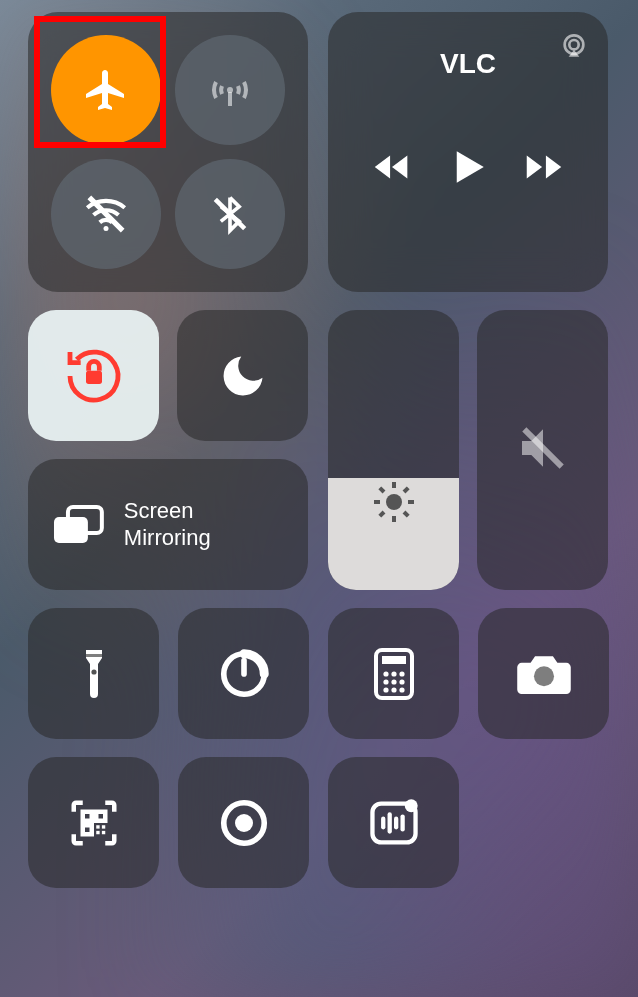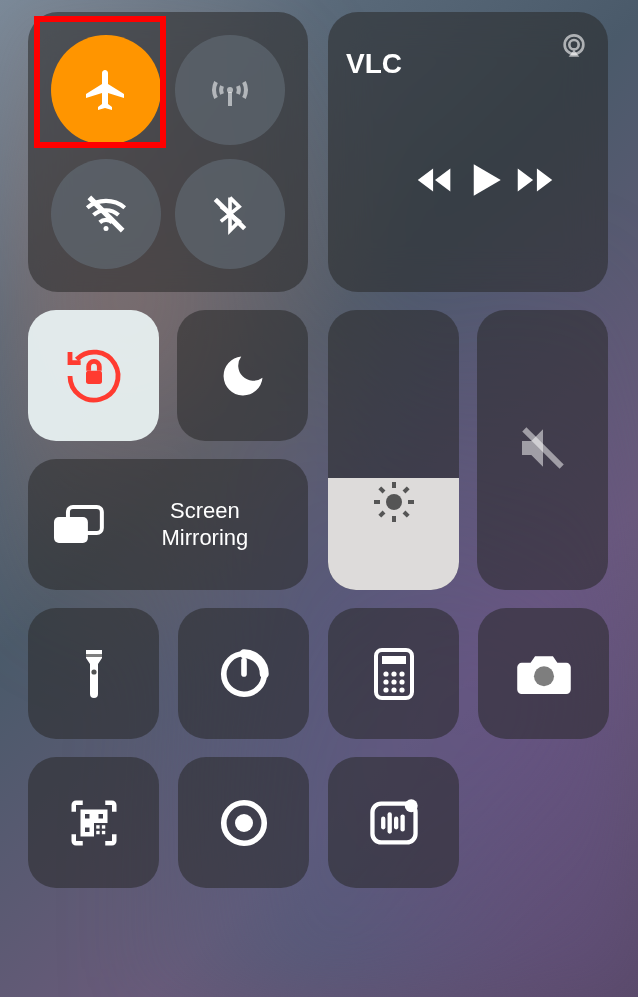--- a/index.html
+++ b/index.html
@@ -56,42 +56,41 @@
   display: flex;
   align-items: center;
   justify-content: center;
   background: rgba(100,110,120,0.6);
 }
 .conn-btn.active { background: #ff9500; }
 .highlight-box { position: absolute; border: 6px solid #ff0000; }
 .media {
   width: 280px; height: 280px;
   padding: 18px;
-  display: flex; flex-direction: row;
+  display: flex; flex-direction: column;
   position: relative;
 }
 .media-title { color: #fff; font-size: 28px; font-weight: 600; text-align: center; margin-top: 18px; }
 .media-controls { display: flex; justify-content: space-around; align-items: center; margin-top: 60px; padding: 0 10px; }
 .airplay-corner { position: absolute; top: 18px; right: 18px; }
 .small-row { display: flex; gap: 18px; }
 .small-btn {
   width: 131px; height: 131px;
   background: rgba(40,40,40,0.55);
   border-radius: 28px;
   display: flex; align-items: center; justify-content: center;
 }
 .small-btn.light { background: rgba(235,245,245,0.92); }
 .screen-mirror {
   width: 280px; height: 131px;
   background: rgba(40,40,40,0.55);
   border-radius: 28px;
   display: flex; align-items: center;
   padding: 12px 22px;
   gap: 18px;
-  text-align: center;
 }
 .screen-mirror-label { color: #fff; font-size: 22px; line-height: 1.2; }
 .sliders { display: flex; gap: 18px; }
 .slider {
   width: 131px; height: 280px;
   background: rgba(40,40,40,0.55);
   border-radius: 28px;
   position: relative;
   overflow: hidden;
   display: flex; align-items: flex-end;

